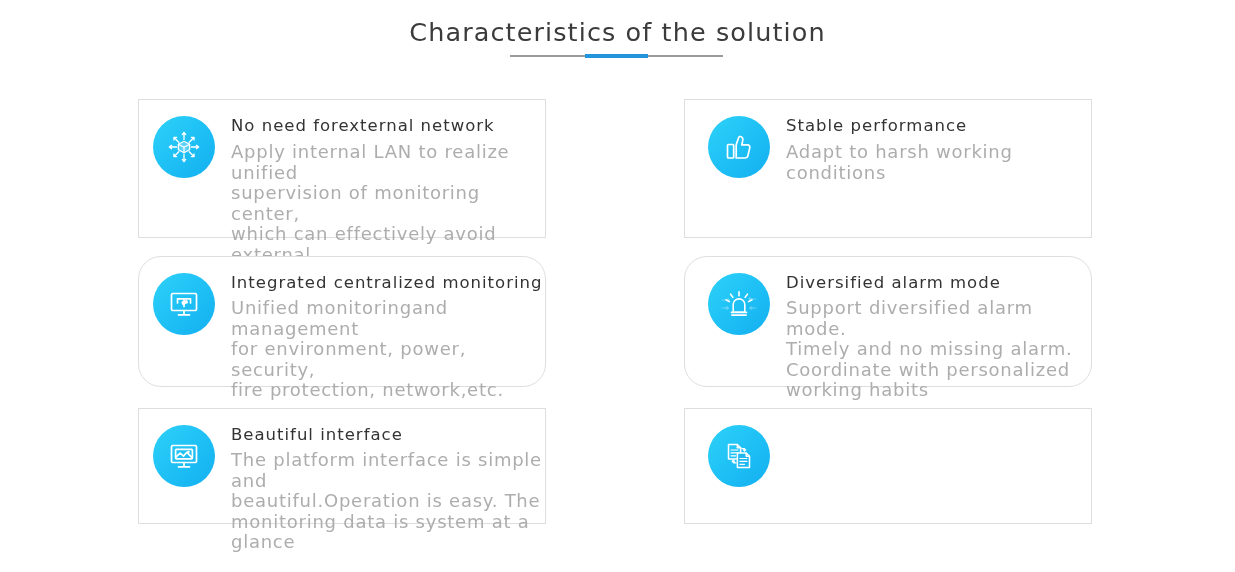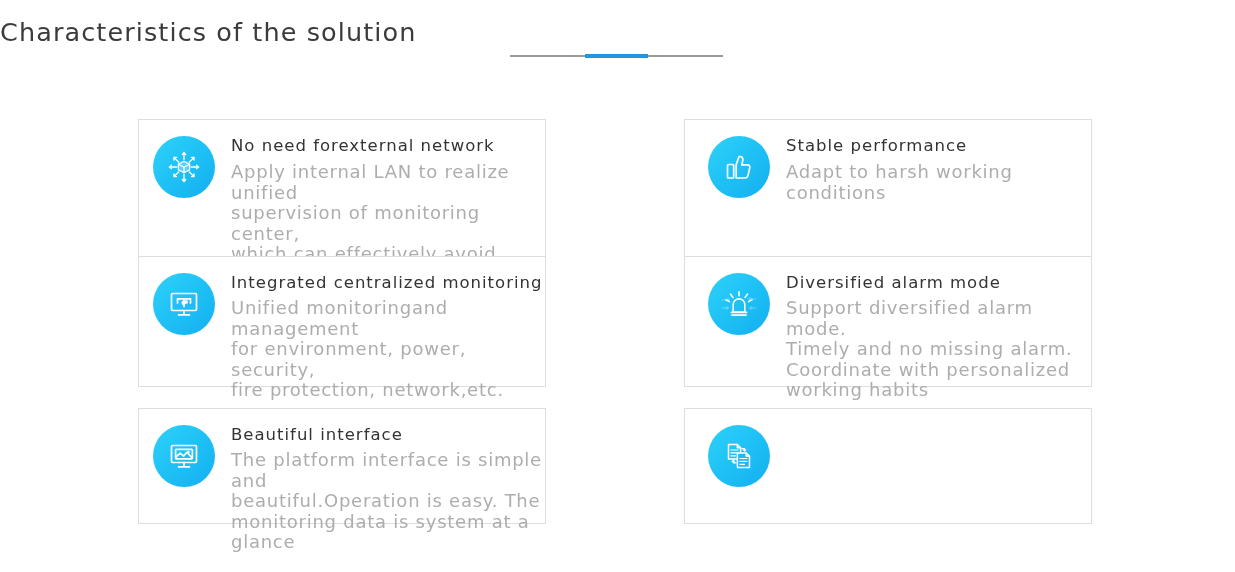--- a/index.html
+++ b/index.html
@@ -14,20 +14,21 @@
     overflow: hidden;
     position: relative;
   }
 
   
   .page-header {
     position: absolute;
     left: 0;
     top: 0;
     width: 1235px;
+    text-align: center;
   }
   .page-title {
     margin: 0;
     padding-top: 14px;
     font-size: 25.5px;
     font-weight: 400;
     color: #3b3b3b;
     letter-spacing: 1.1px;
     line-height: 36px;
     font-family: "DejaVu Sans", sans-serif;
@@ -60,22 +61,22 @@
   .feature-card {
     position: absolute;
     width: 408px;
     border: 1px solid #dedede;
     background: #ffffff;
     box-sizing: border-box;
     overflow: visible;
   }
   .col-left  { left: 0px; }
   .col-right { left: 546px; padding-left: 9px; }
-  .row-1 { top: 0px;   height: 139px; margin-top: 20px; }
-  .row-2 { top: 157px; height: 131px; }
+  .row-1 { top: 0px;   height: 139px; }
+  .row-2 { top: 157px; height: 131px; border-radius: 23px; }
   .row-3 { top: 309px; height: 116px; }
 
   .card-inner {
     position: relative;
     padding: 14px 0 0 14px;
     display: flex;
     align-items: flex-start;
   }
 
   

